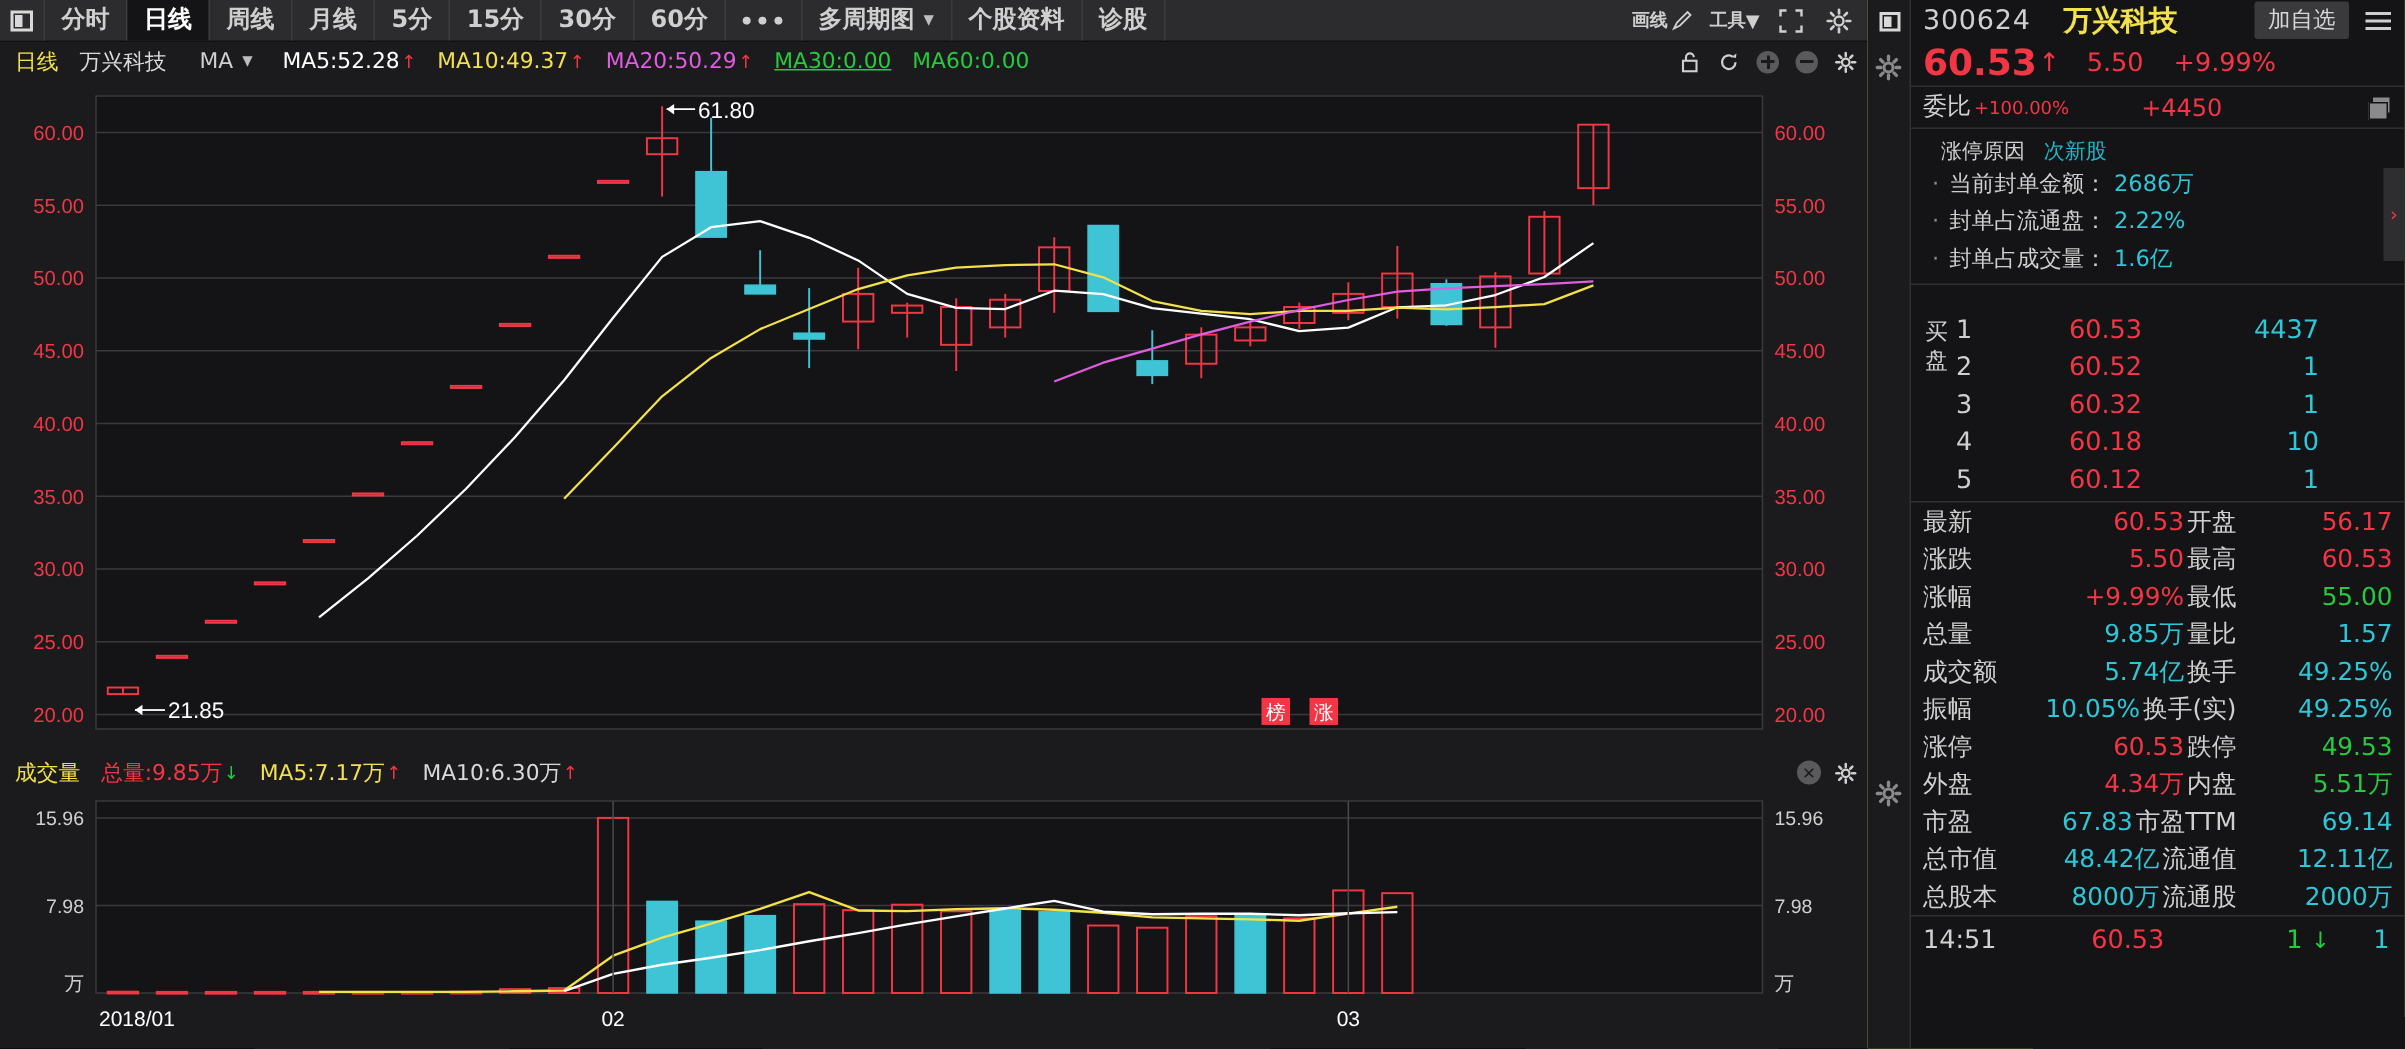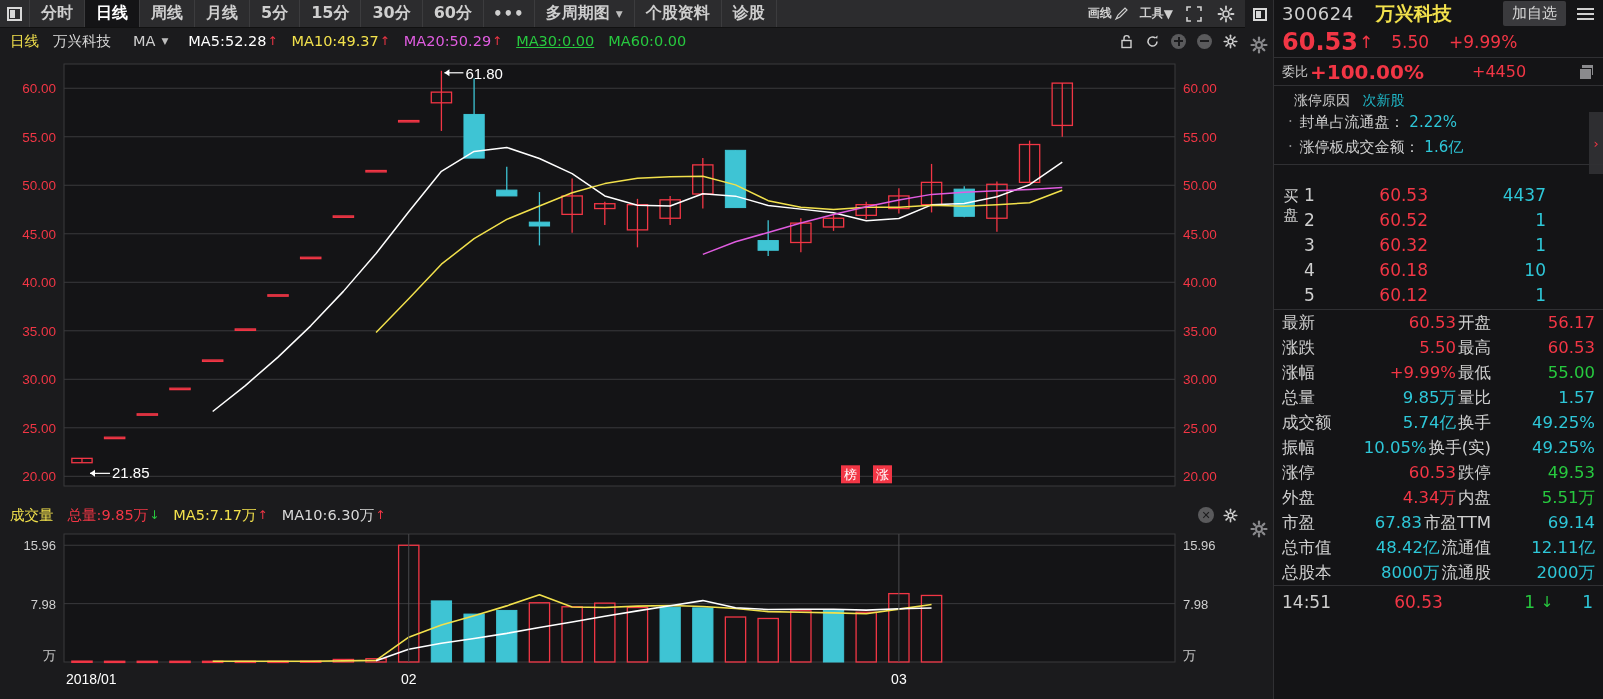--- a/index.html
+++ b/index.html
@@ -96,22 +96,22 @@
   .r-menu i { display:block; width:17px; height:2px; background:#cfcfcf; }
 
   .r-price { height:30px; display:flex; align-items:center; padding-left:8px; }
   .r-price .big { color:#f23645; font-size:24px; font-weight:bold; }
   .r-price .uparrow { color:#f23645; font-size:17px; margin-left:1px; }
   .r-price .chg { color:#f23645; font-size:17px; margin-left:18px; }
   .r-price .pct { color:#f23645; font-size:17px; margin-left:20px; }
 
   .r-weibi { height:29px; display:flex; align-items:center; padding-left:8px;
              border-top:1px solid #303033; border-bottom:1px solid #303033; }
-  .r-weibi .lbl { color:#cfcfcf; font-size:13px; }
-  .r-weibi .v1 { color:#f23645; font-size:20px; margin-left:2px;font-weight:bold; }
+  .r-weibi .lbl { color:#cfcfcf; font-size:16px; }
+  .r-weibi .v1 { color:#f23645; font-size:12px; margin-left:2px; }
   .r-weibi .v2 { color:#f23645; font-size:16px; margin-left:48px; }
   .copy-ic { margin-left:auto; margin-right:10px; width:14px;height:13px;position:relative; }
   .copy-ic::before{content:"";position:absolute;left:3px;top:0;width:11px;height:10px;background:#8a8a8d;}
   .copy-ic::after{content:"";position:absolute;left:0;top:3px;width:11px;height:10px;background:#8a8a8d;border:1px solid #141416;}
 
   .r-reason { padding:6px 0 4px 0; position:relative; }
   .rr-title { padding-left:20px; font-size:14px; color:#cfcfcf; }
   .rr-title .tag { color:#1fb8c8; margin-left:8px; }
   .rr-row { padding-left:14px; font-size:15px; color:#cfcfcf; line-height:25px; }
   .rr-row .dot { color:#8a8a8d; margin-right:2px; }
@@ -516,26 +516,31 @@
         <span class="copy-ic"></span>
       </div>
 
       <div class="r-reason">
         <div class="rr-title">
           <span>涨停原因</span>
           <span class="tag">次新股</span>
         </div>
         <div class="rr-row">
           <span class="dot">·</span>
+          <span>当前封单金额：</span>
+          <span class="val">2686万</span>
+        </div>
+        <div class="rr-row">
+          <span class="dot">·</span>
           <span>封单占流通盘：</span>
           <span class="val">2.22%</span>
         </div>
         <div class="rr-row">
           <span class="dot">·</span>
-          <span>涨停板成交金额：</span>
+          <span>封单占成交量：</span>
           <span class="val">1.6亿</span>
         </div>
         <div class="r-arrowtab">›</div>
       </div>
 
       <div class="r-bids">
         <div class="bid-side">买盘</div>
         <div class="bid-row">
           <span class="n">1</span>
           <span class="p">60.53</span>

